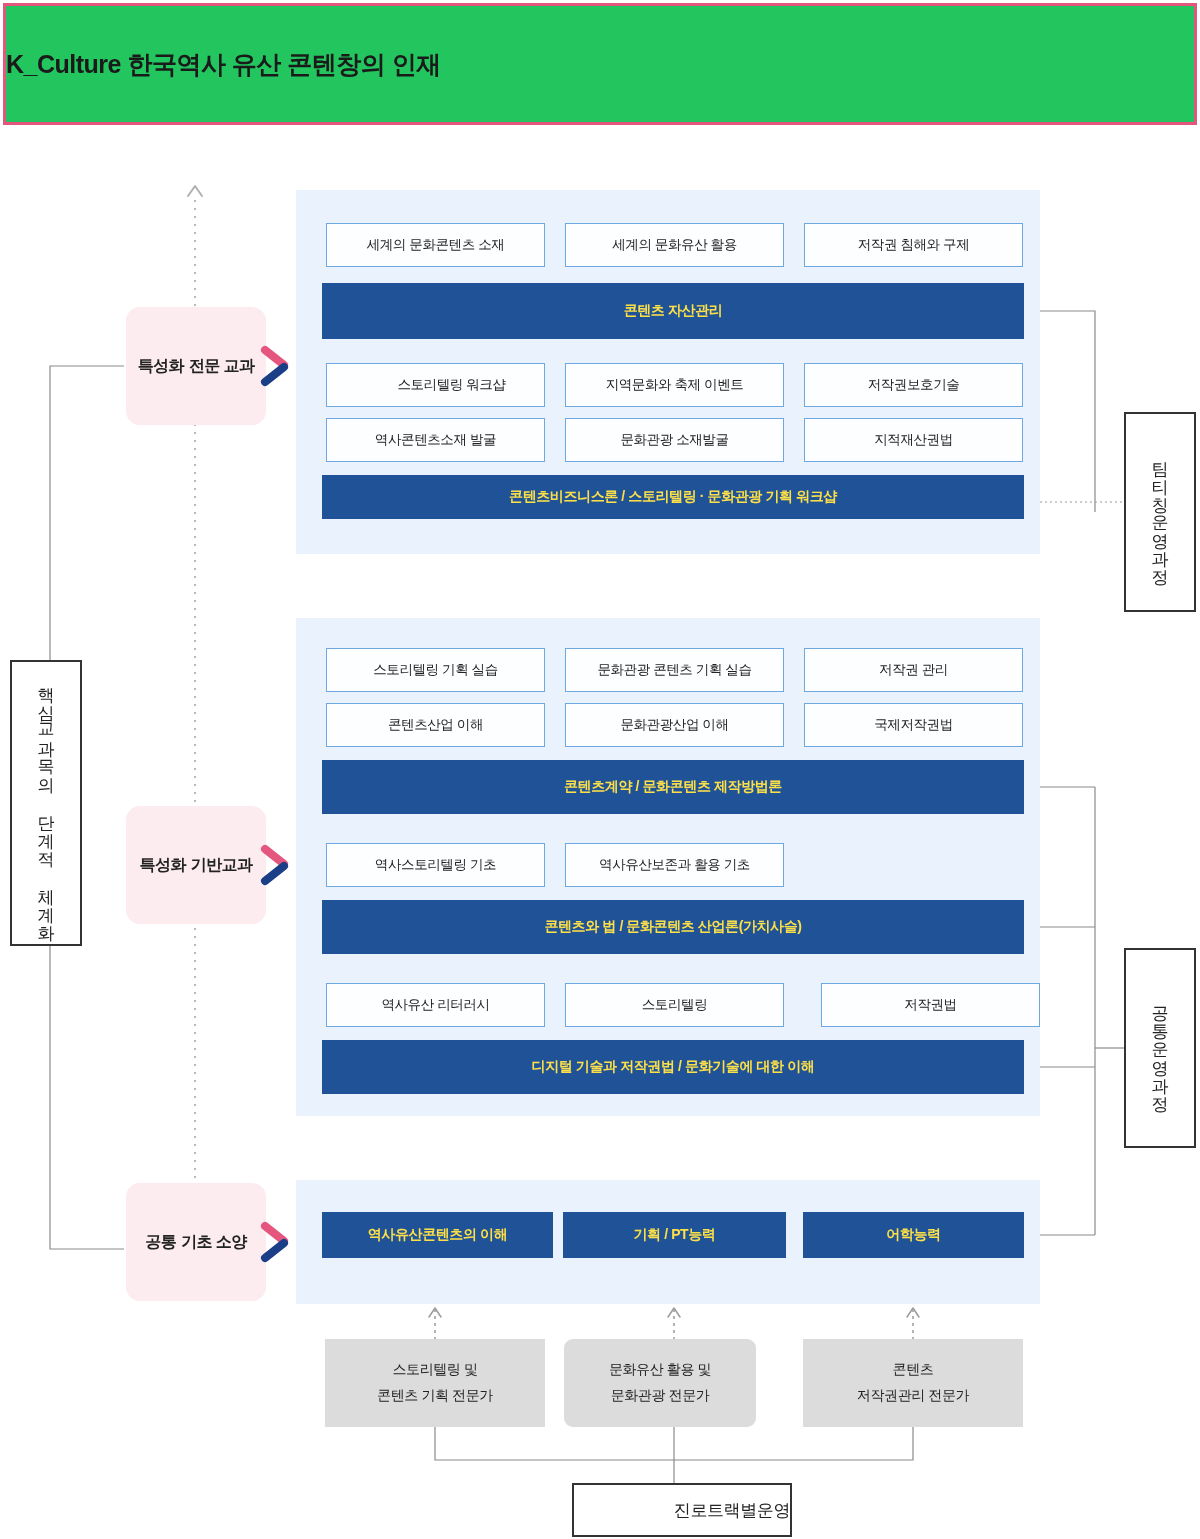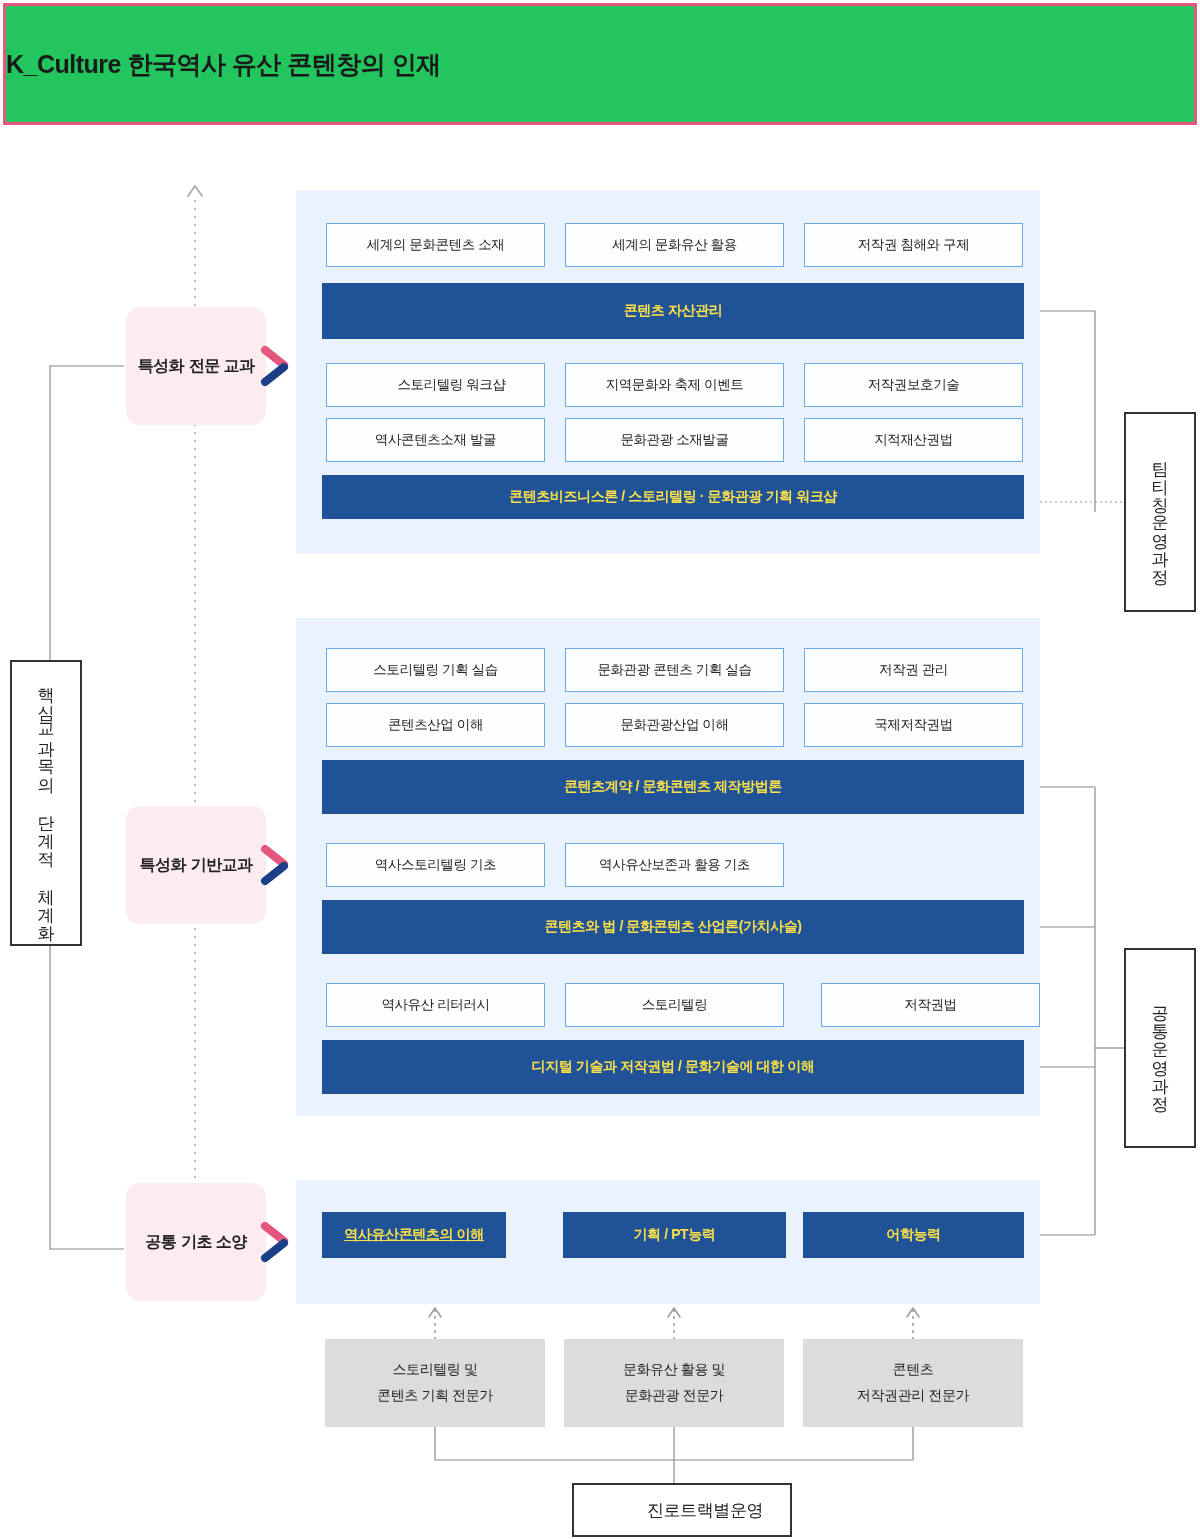--- a/index.html
+++ b/index.html
@@ -111,21 +111,21 @@
     font-size: 14px; color: #222;
     letter-spacing: -0.4px;
   }
   .track span { white-space: nowrap; }
 
   
   #final-box {
     position: absolute;
     left: 572px; top: 1483px; width: 220px; height: 54px;
     border: 2px solid #333; background: #fff;
-    display: flex; align-items: center; justify-content: center;
+    display: flex; align-items: center; justify-content: flex-end;
     font-size: 17px; color: #222; letter-spacing: -0.4px; padding-left: 46px;
   }
   svg.overlay {
     position: absolute; left: 0; top: 0;
     width: 1200px; height: 1539px;
     pointer-events: none;
   }
 </style>
 </head>
 <body>
@@ -254,29 +254,29 @@
   <div class="bar" style="left:322px; top:900px; width:702px; height:54px;">콘텐츠와 법 / 문화콘텐츠 산업론(가치사슬)</div>
 
   <div class="course" style="left:326px; top:983px; width:219px; height:44px;">역사유산 리터러시</div>
   <div class="course" style="left:565px; top:983px; width:219px; height:44px;">스토리텔링</div>
   <div class="course" style="left:804px; top:983px; width:219px; height:44px;margin-left:17px;">저작권법</div>
 
   <div class="bar" style="left:322px; top:1040px; width:702px; height:54px;">디지털 기술과 저작권법 / 문화기술에 대한 이해</div>
 
   <div class="panel" id="panel-3"></div>
 
-  <div class="bar" style="left:322px; top:1212px; width:184px; height:46px;text-decoration:underline;">역사유산콘텐츠의 이해</div>
+  <div class="bar" style="left:322px; top:1212px; width:231px; height:46px;">역사유산콘텐츠의 이해</div>
   <div class="bar" style="left:563px; top:1212px; width:223px; height:46px;">기획 / PT능력</div>
   <div class="bar" style="left:803px; top:1212px; width:221px; height:46px;">어학능력</div>
 
   <div class="track" style="left:325px; top:1339px; width:220px; height:88px;">
     <span>스토리텔링 및</span>
     <span>콘텐츠 기획 전문가</span>
   </div>
-  <div class="track" style="left:564px; top:1339px; width:220px; height:88px;">
+  <div class="track" style="left:564px; top:1339px; width:192px; height:88px;border-radius:9px;">
     <span>문화유산 활용 및</span>
     <span>문화관광 전문가</span>
   </div>
   <div class="track" style="left:803px; top:1339px; width:220px; height:88px;">
     <span>콘텐츠</span>
     <span>저작권관리 전문가</span>
   </div>
 
   <div id="final-box">
     <span>진로트랙별운영</span>

